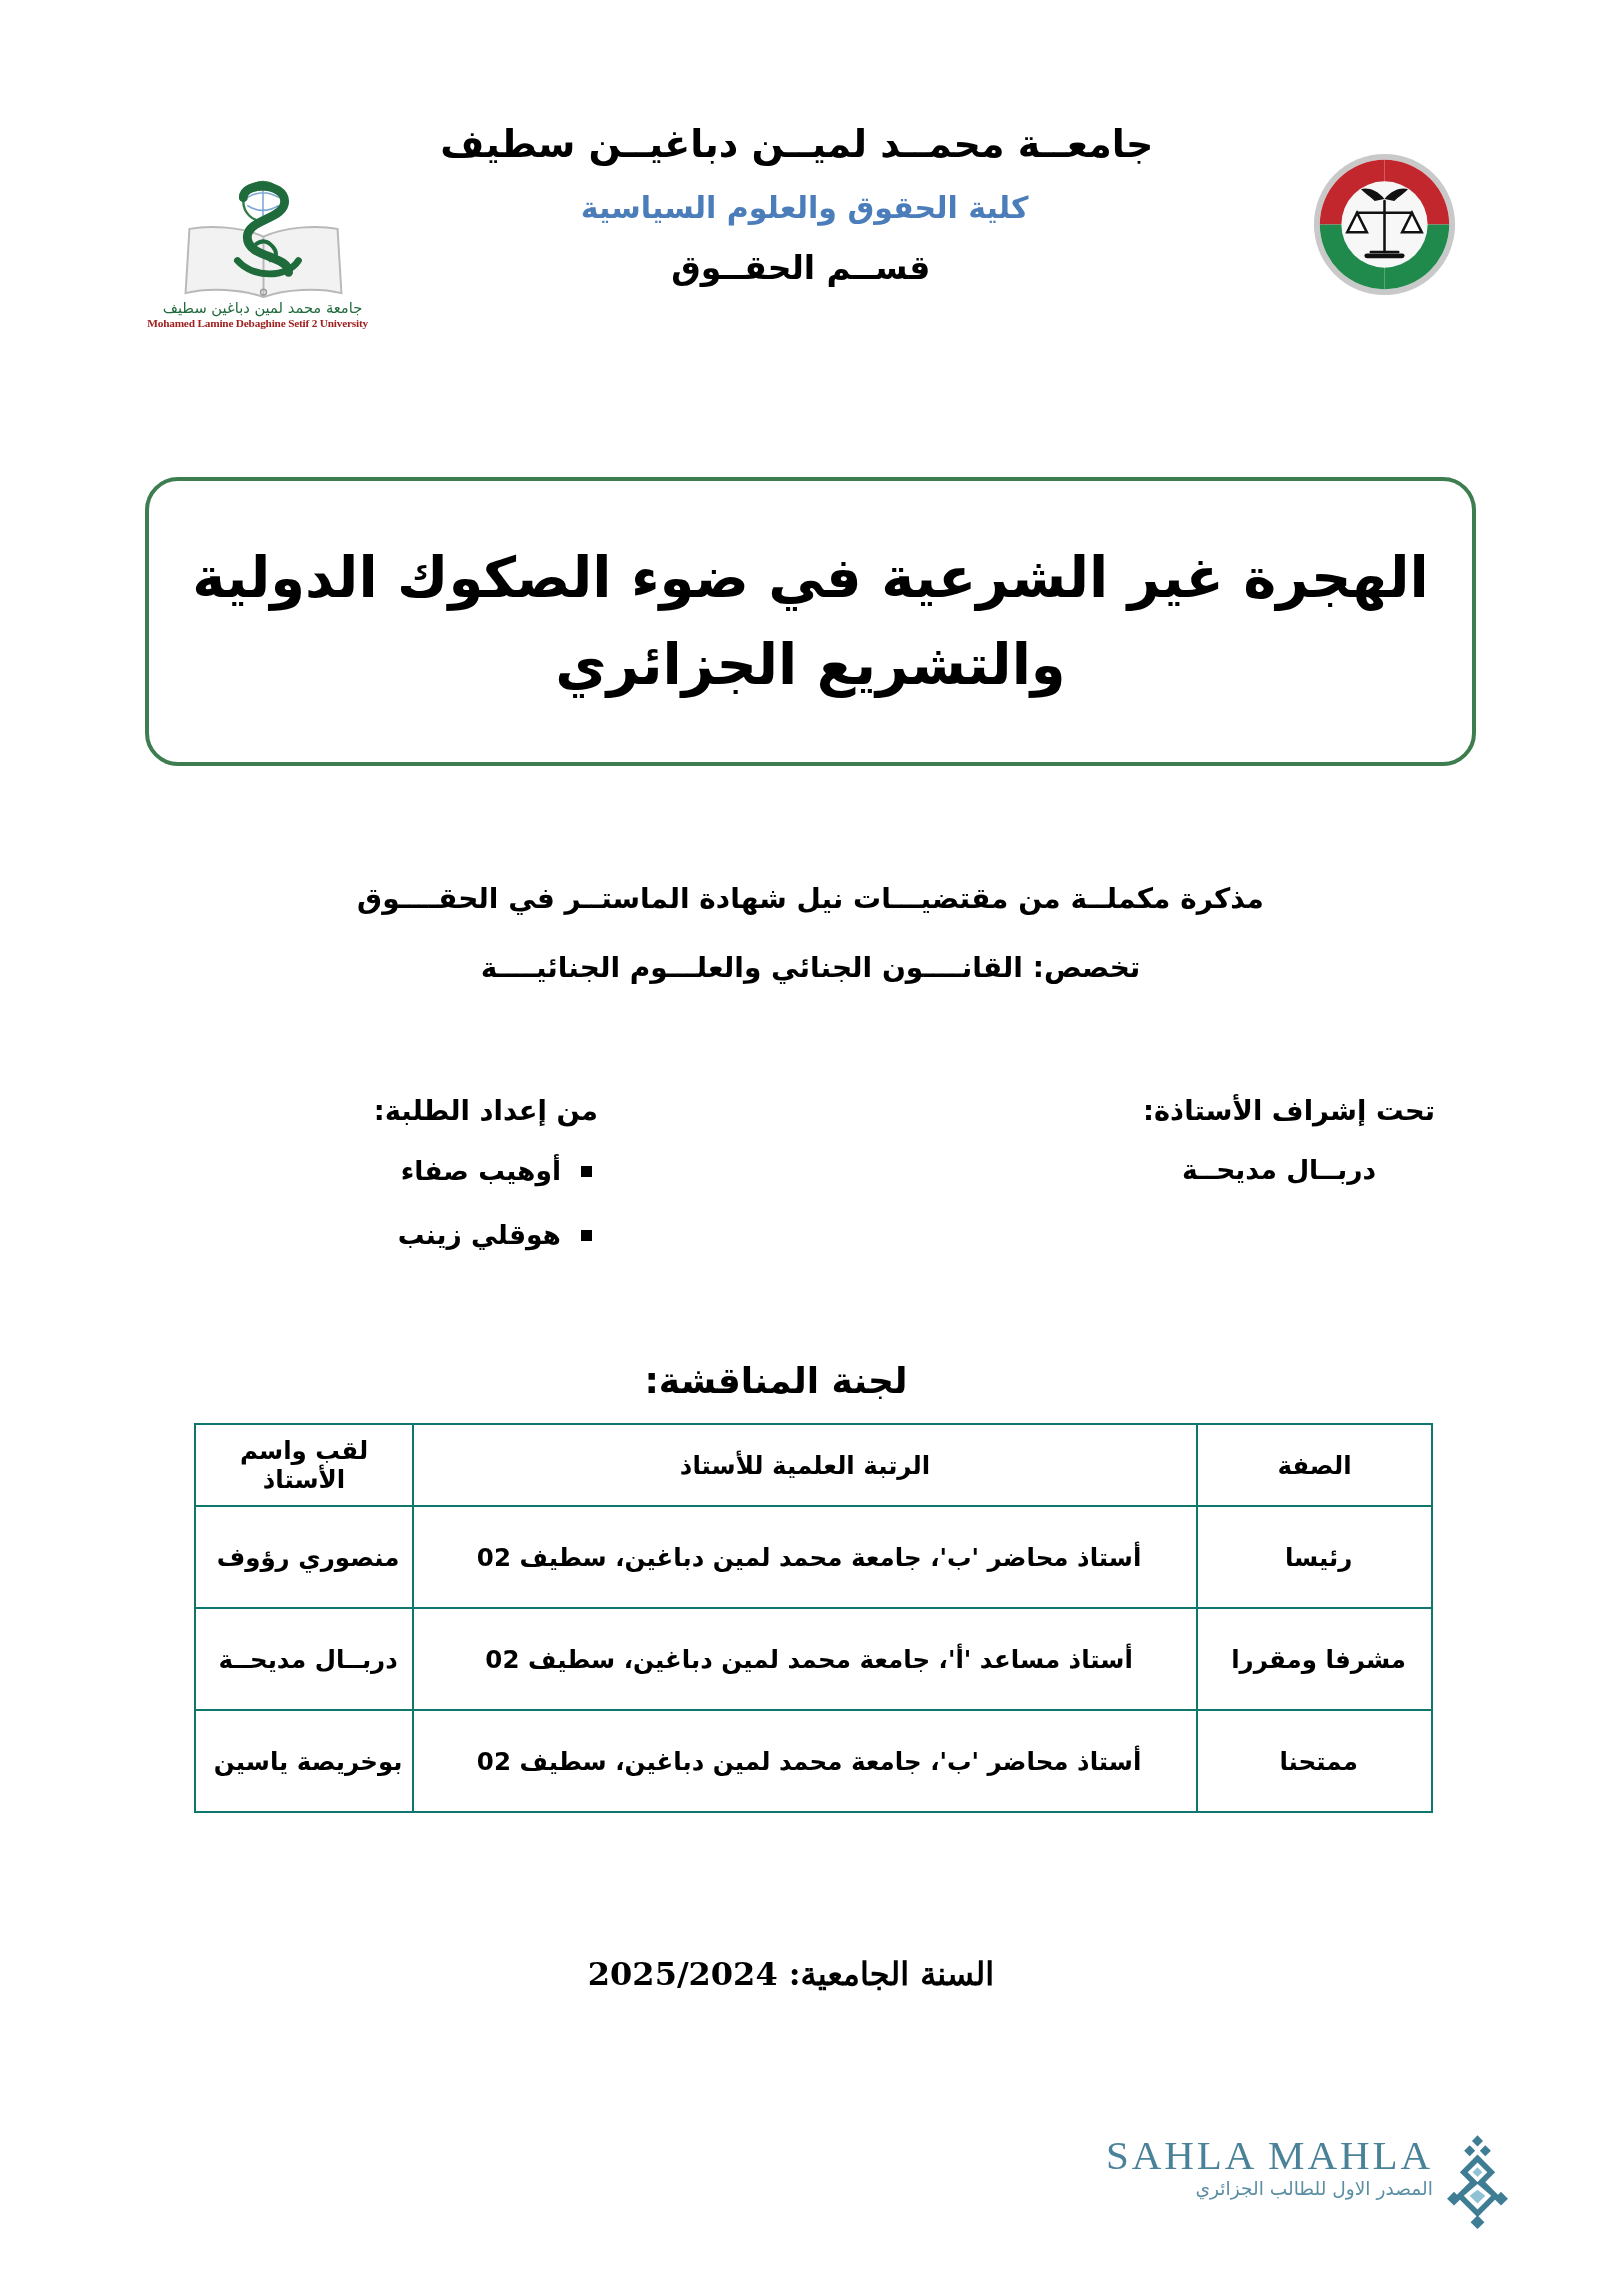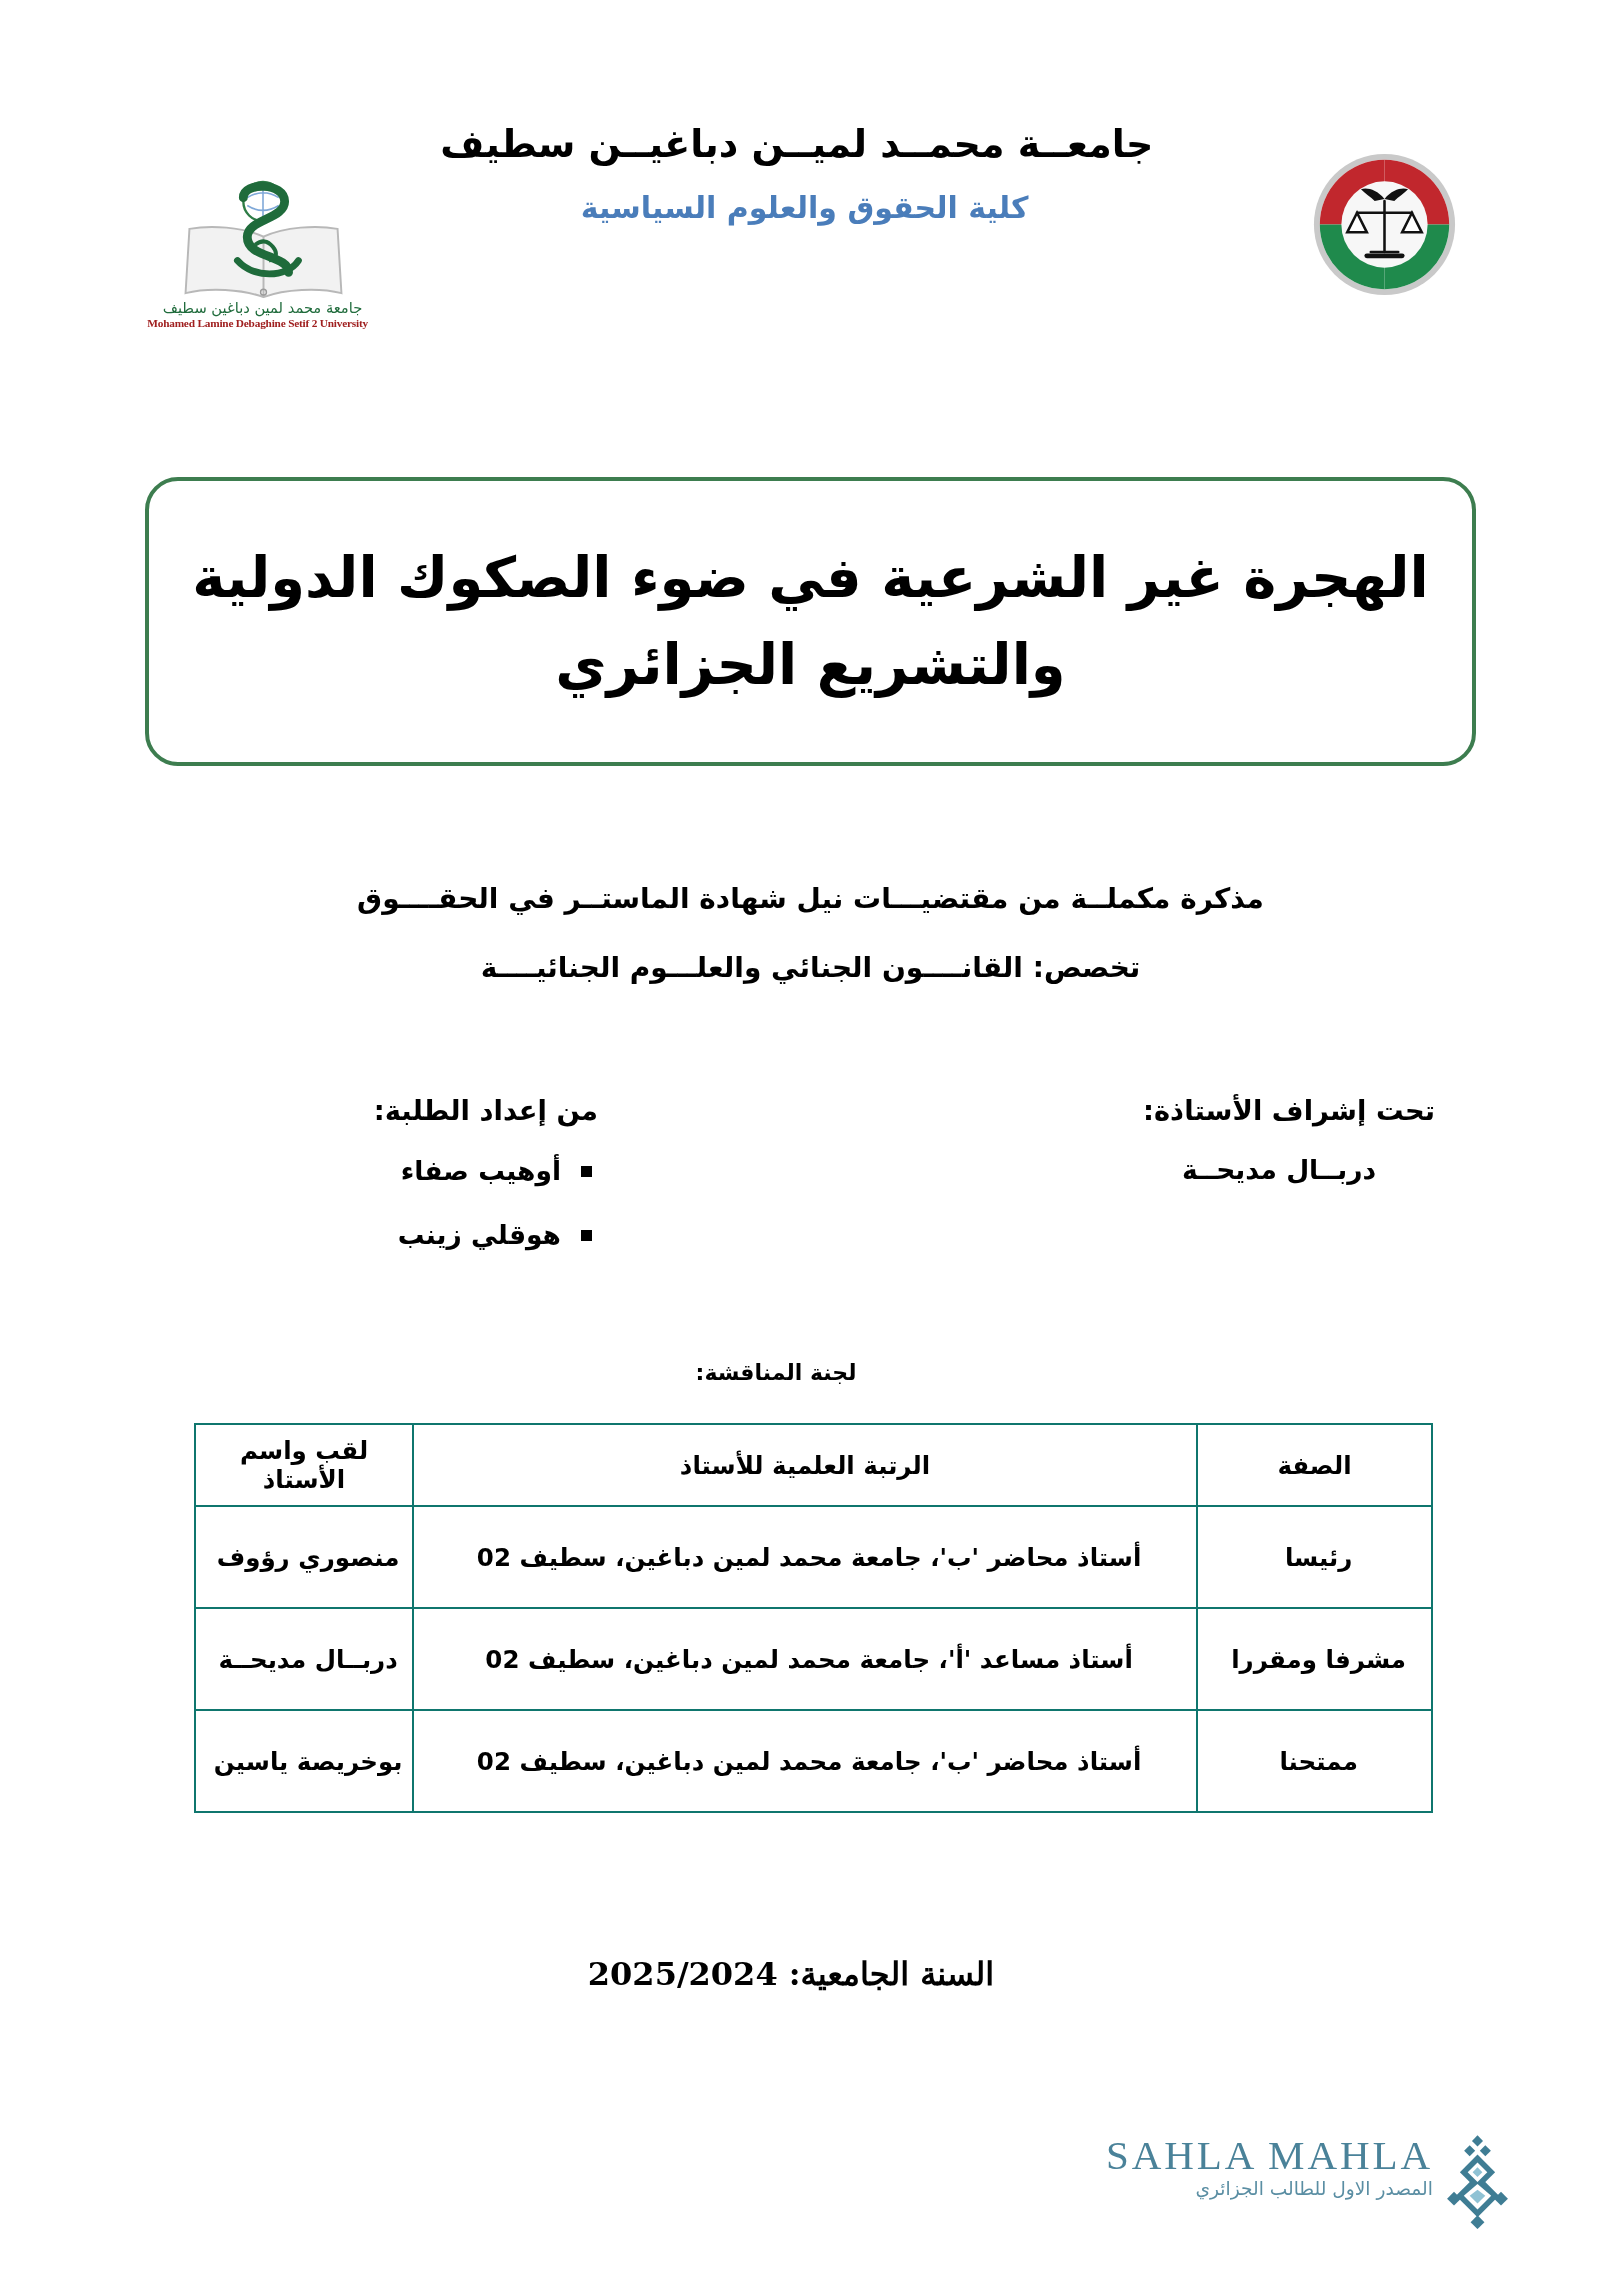--- a/index.html
+++ b/index.html
@@ -219,21 +219,21 @@
     font-family: "DejaVu Sans", sans-serif;
   }
 
   
   .committee-label {
     position: absolute;
     top: 1360px;
     left: 0;
     right: 0;
     text-align: center;
-    font-size: 22px;
+    font-size: 36px;
     font-weight: 700;
     padding-right: 69px;
     font-family: "DejaVu Sans", sans-serif;
   }
 
   table.committee {
     position: absolute;
     top: 1423px;
     left: 194px;
     width: 1237px;
@@ -314,20 +314,21 @@
 </head>
 <body>
 
 <div class="page">
 
   <div class="header">
 
     <div class="hdr-lines">
       <div class="hdr-univ">جامعــة محمــد لميــن دباغيــن سطيف</div>
       <div class="hdr-fac">كلية الحقوق والعلوم السياسية</div>
+      <div class="hdr-dept">قســم الحقــوق</div>
     </div>
 
     <div class="uni-logo">
       <div class="mark">
         <svg class="book" viewBox="0 0 168 78" xmlns="http://www.w3.org/2000/svg">
           <path d="M84 14 C62 4 30 2 8 6 L4 72 C28 66 62 68 84 76 C106 68 140 66 164 72 L160 6 C138 2 106 4 84 14 Z" fill="#f2f2f2" stroke="#b8b8b8" stroke-width="2"></path>
           <path d="M84 14 L84 76" stroke="#b8b8b8" stroke-width="2" fill="none"></path>
           <circle cx="84" cy="71" r="3" fill="none" stroke="#9a9a9a" stroke-width="1.5"></circle>
         </svg>
         <svg class="calli" viewBox="0 0 120 120" xmlns="http://www.w3.org/2000/svg">

